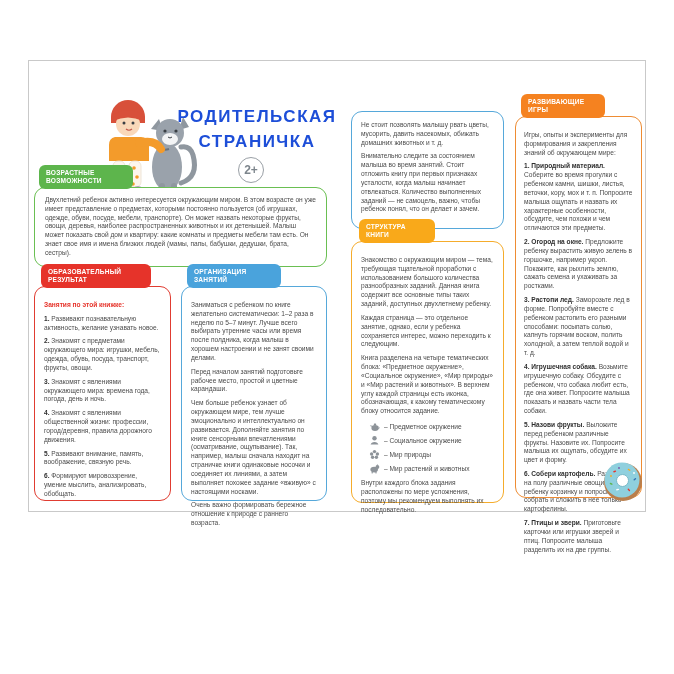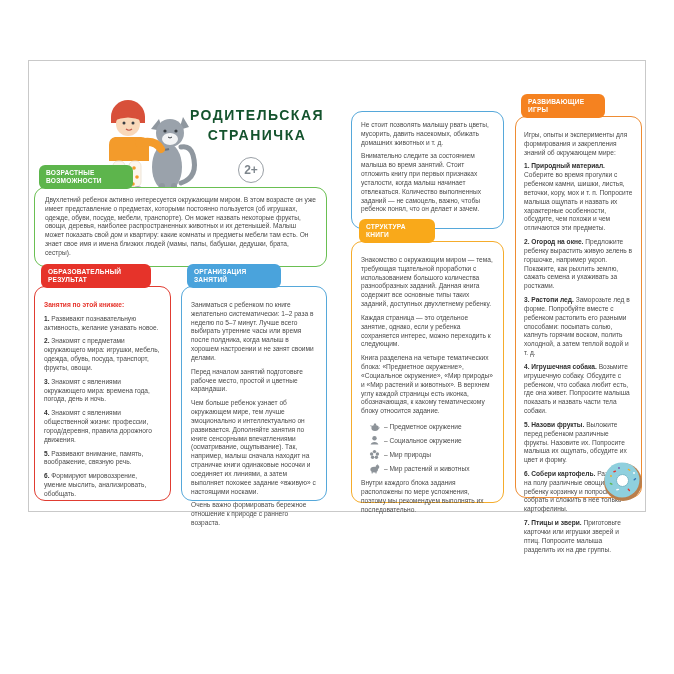--- a/index.html
+++ b/index.html
@@ -8,22 +8,22 @@
     font-family:"Liberation Sans", sans-serif;color:#4b4b4b;
     -webkit-font-smoothing:antialiased;overflow:hidden;
   }
   .spread{
     position:absolute;left:28px;top:60px;width:618px;height:452px;
     background:#ffffff;border:1px solid #c9c9c9;box-sizing:border-box;
   }
   
   .title{
     position:absolute;left:142px;top:44px;width:172px;
-    font-size:14px;font-weight:bold;letter-spacing:1.5px;line-height:1.45;
-    color:#14532d;text-align:center;text-transform:uppercase;
+    font-size:17px;font-weight:bold;letter-spacing:1.5px;line-height:1.45;
+    color:#1d4ed8;text-align:center;text-transform:uppercase;
   }
   .age-badge{
     position:absolute;left:209px;top:96px;width:26px;height:26px;border-radius:50%;
     border:1.6px solid #9aa0a6;box-sizing:border-box;color:#7d858c;
     font-size:12px;font-weight:bold;display:flex;align-items:center;justify-content:center;
     background:#fff;
   }
   .illus-child{position:absolute;left:60px;top:30px;}
   .illus-donut{position:absolute;left:572px;top:398px;z-index:5;}
   

